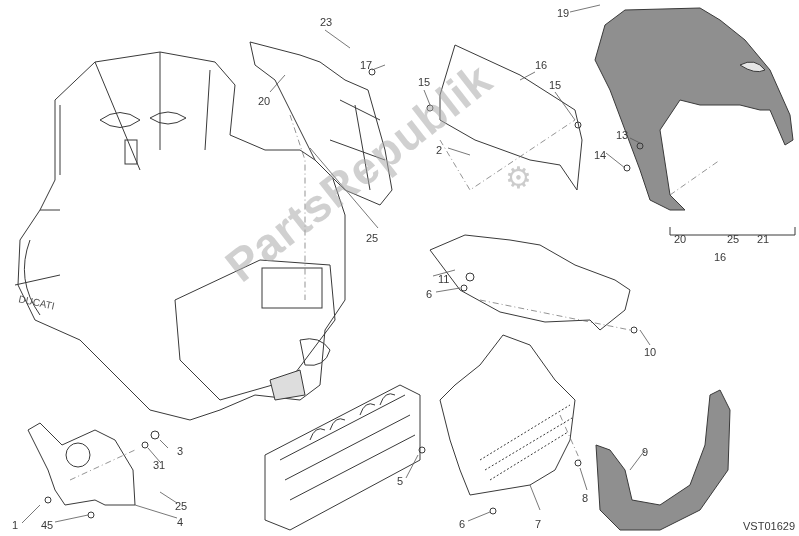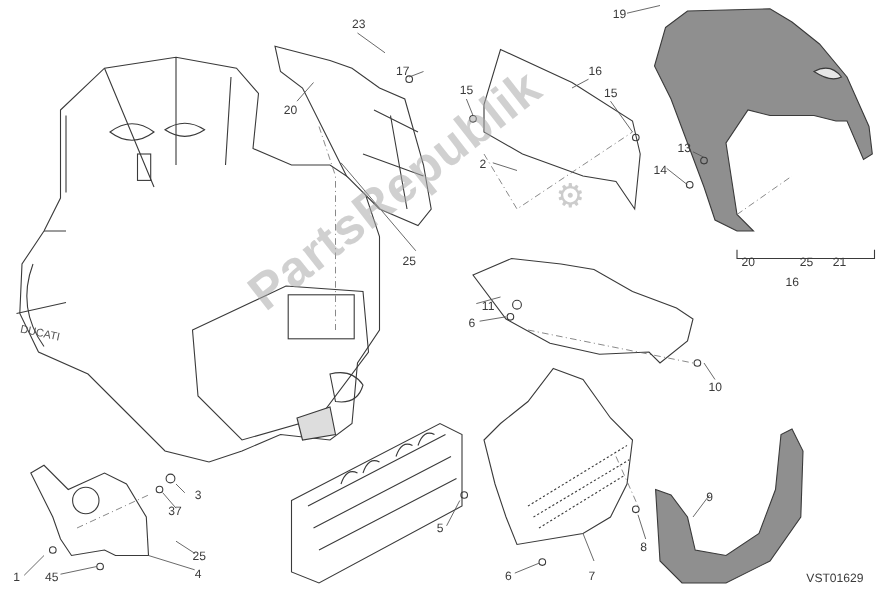--- a/index.html
+++ b/index.html
@@ -1,20 +1,20 @@
 <!DOCTYPE html>
 <html><head>
 <meta charset="utf-8">
 <style>
   html, body { margin: 0; padding: 0; background: #ffffff; }
   body { width: 799px; height: 536px; overflow: hidden; position: relative; font-family: "Liberation Sans", sans-serif; }
   #stage { position: absolute; left: 0; top: 0; width: 799px; height: 536px; }
   svg.art { position: absolute; left: 0; top: 0; }
   .callout { position: absolute; font-size: 11px; color: #3a3a3a; line-height: 1; white-space: nowrap; }
-  .ref-code { position: absolute; right: 14px; bottom: 4px; font-size: 11px; color: #3a3a3a; }
+  .ref-code { position: absolute; right: 4px; bottom: 4px; font-size: 11px; color: #3a3a3a; }
   .watermark { position: absolute; left: 215px; top: 250px; font-size: 46px; font-weight: bold; color: rgba(170,170,170,0.55); transform: rotate(-38deg); transform-origin: left top; letter-spacing: 1px; white-space: nowrap; }
   .wm-gear { position: absolute; left: 505px; top: 160px; font-size: 30px; color: rgba(170,170,170,0.6); }
 </style>
 </head>
 <body>
 
 <div id="stage">
 
   <svg class="art" width="799" height="536" viewBox="0 0 799 536">
     <g fill="none" stroke="#3a3a3a" stroke-width="1">
@@ -132,19 +132,19 @@
   <span class="callout" style="left:418px;top:77px">15</span>
   <span class="callout" style="left:549px;top:80px">15</span>
   <span class="callout" style="left:535px;top:60px">16</span>
   <span class="callout" style="left:360px;top:60px">17</span>
   <span class="callout" style="left:258px;top:96px">20</span>
   <span class="callout" style="left:557px;top:8px">19</span>
   <span class="callout" style="left:674px;top:234px">20</span>
   <span class="callout" style="left:757px;top:234px">21</span>
   <span class="callout" style="left:727px;top:234px">25</span>
   <span class="callout" style="left:320px;top:17px">23</span>
-  <span class="callout" style="left:153px;top:460px">37</span>
+  <span class="callout" style="left:153px;top:460px">31</span>
   <span class="callout" style="left:366px;top:233px">25</span>
   <span class="callout" style="left:175px;top:501px">25</span>
   <span class="callout" style="left:41px;top:520px">45</span>
 
   <span class="ref-code">VST01629</span>
 </div>
 
 </body></html>

